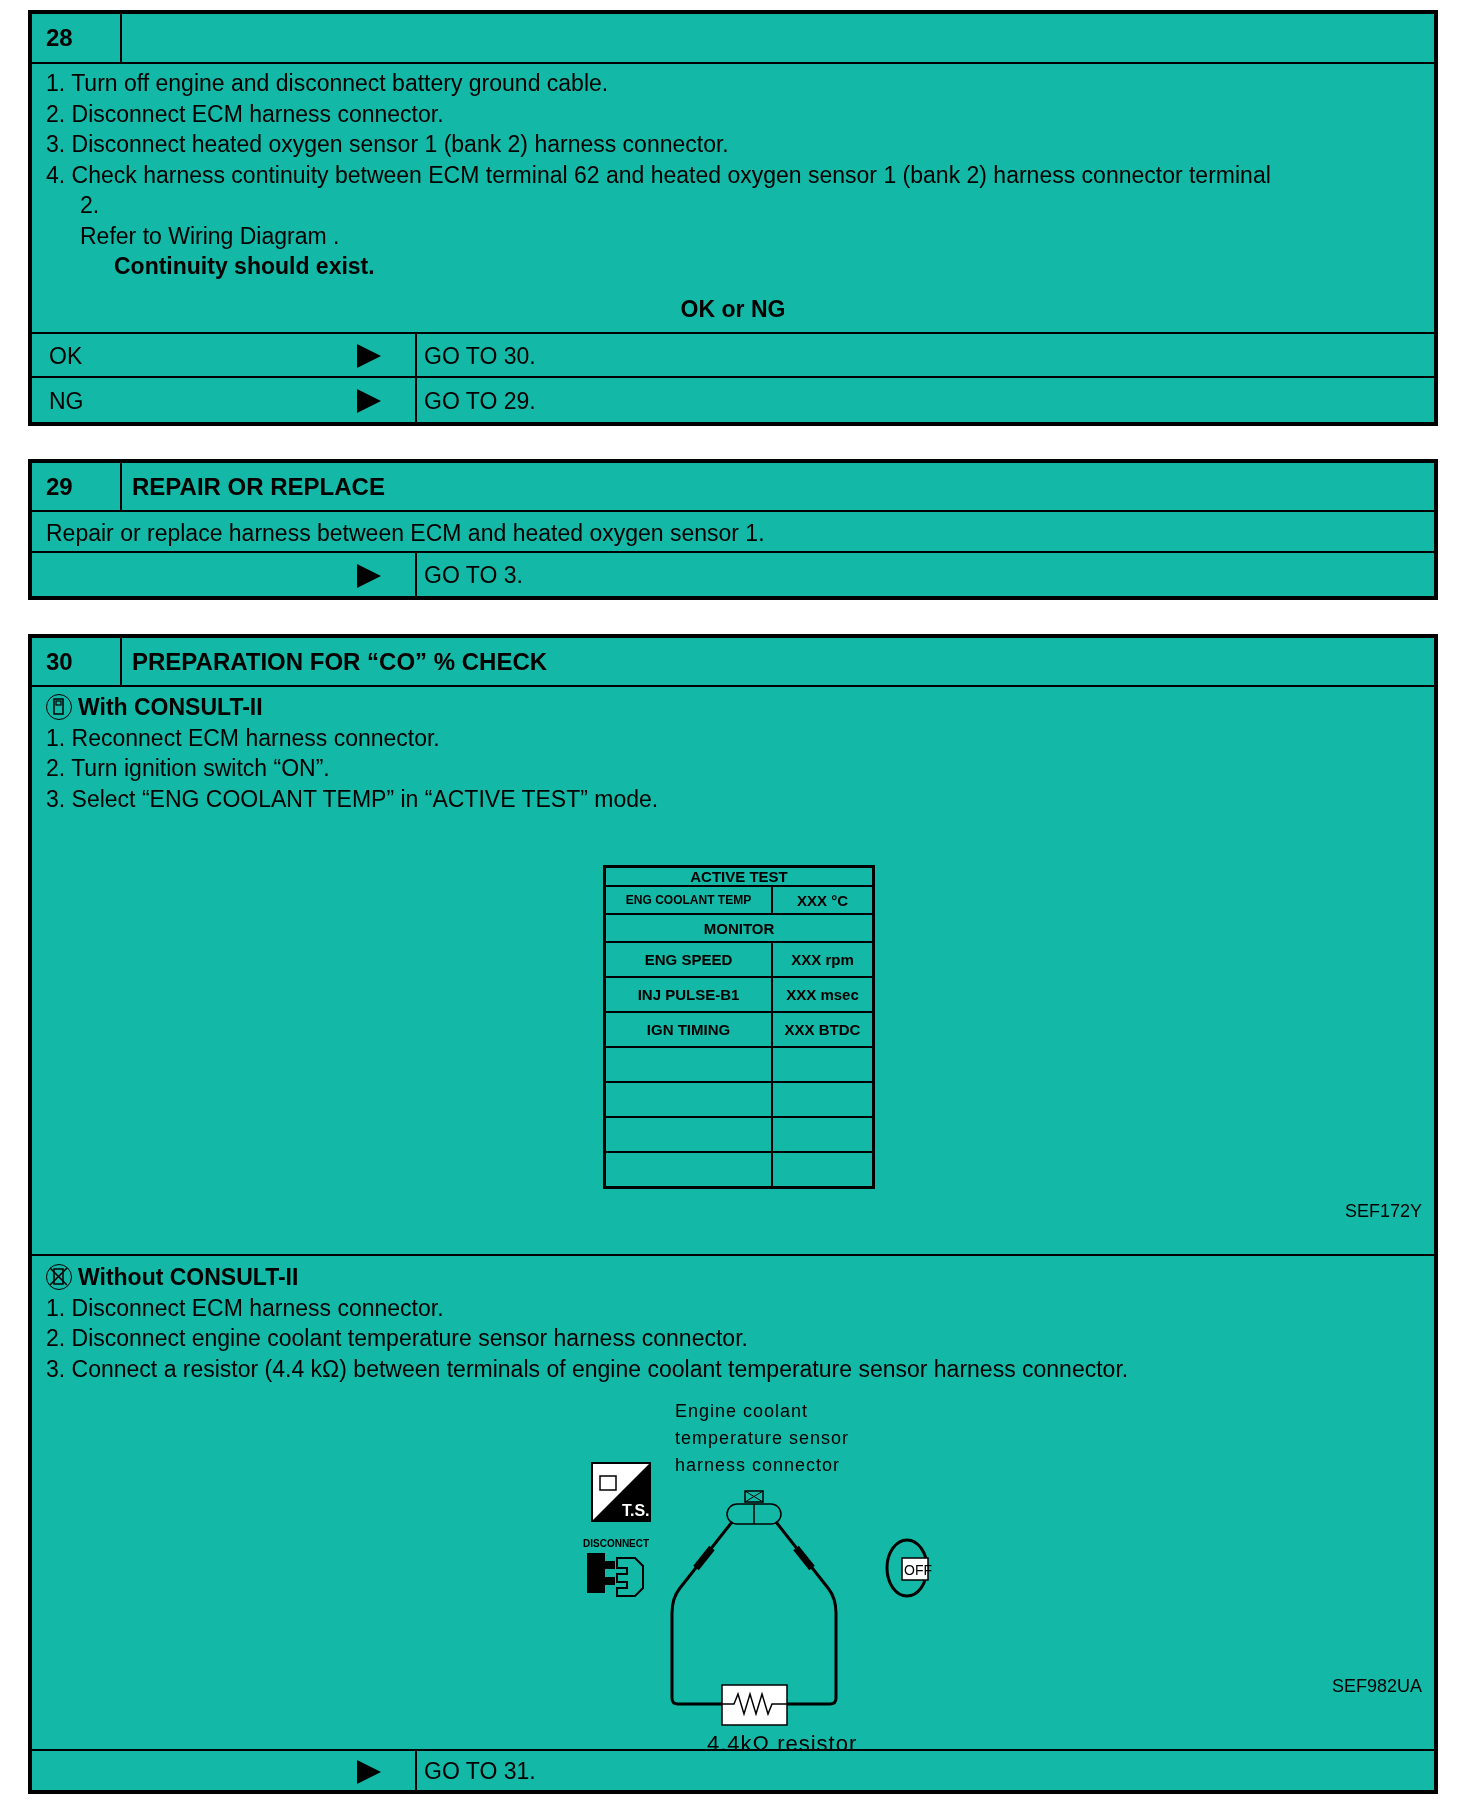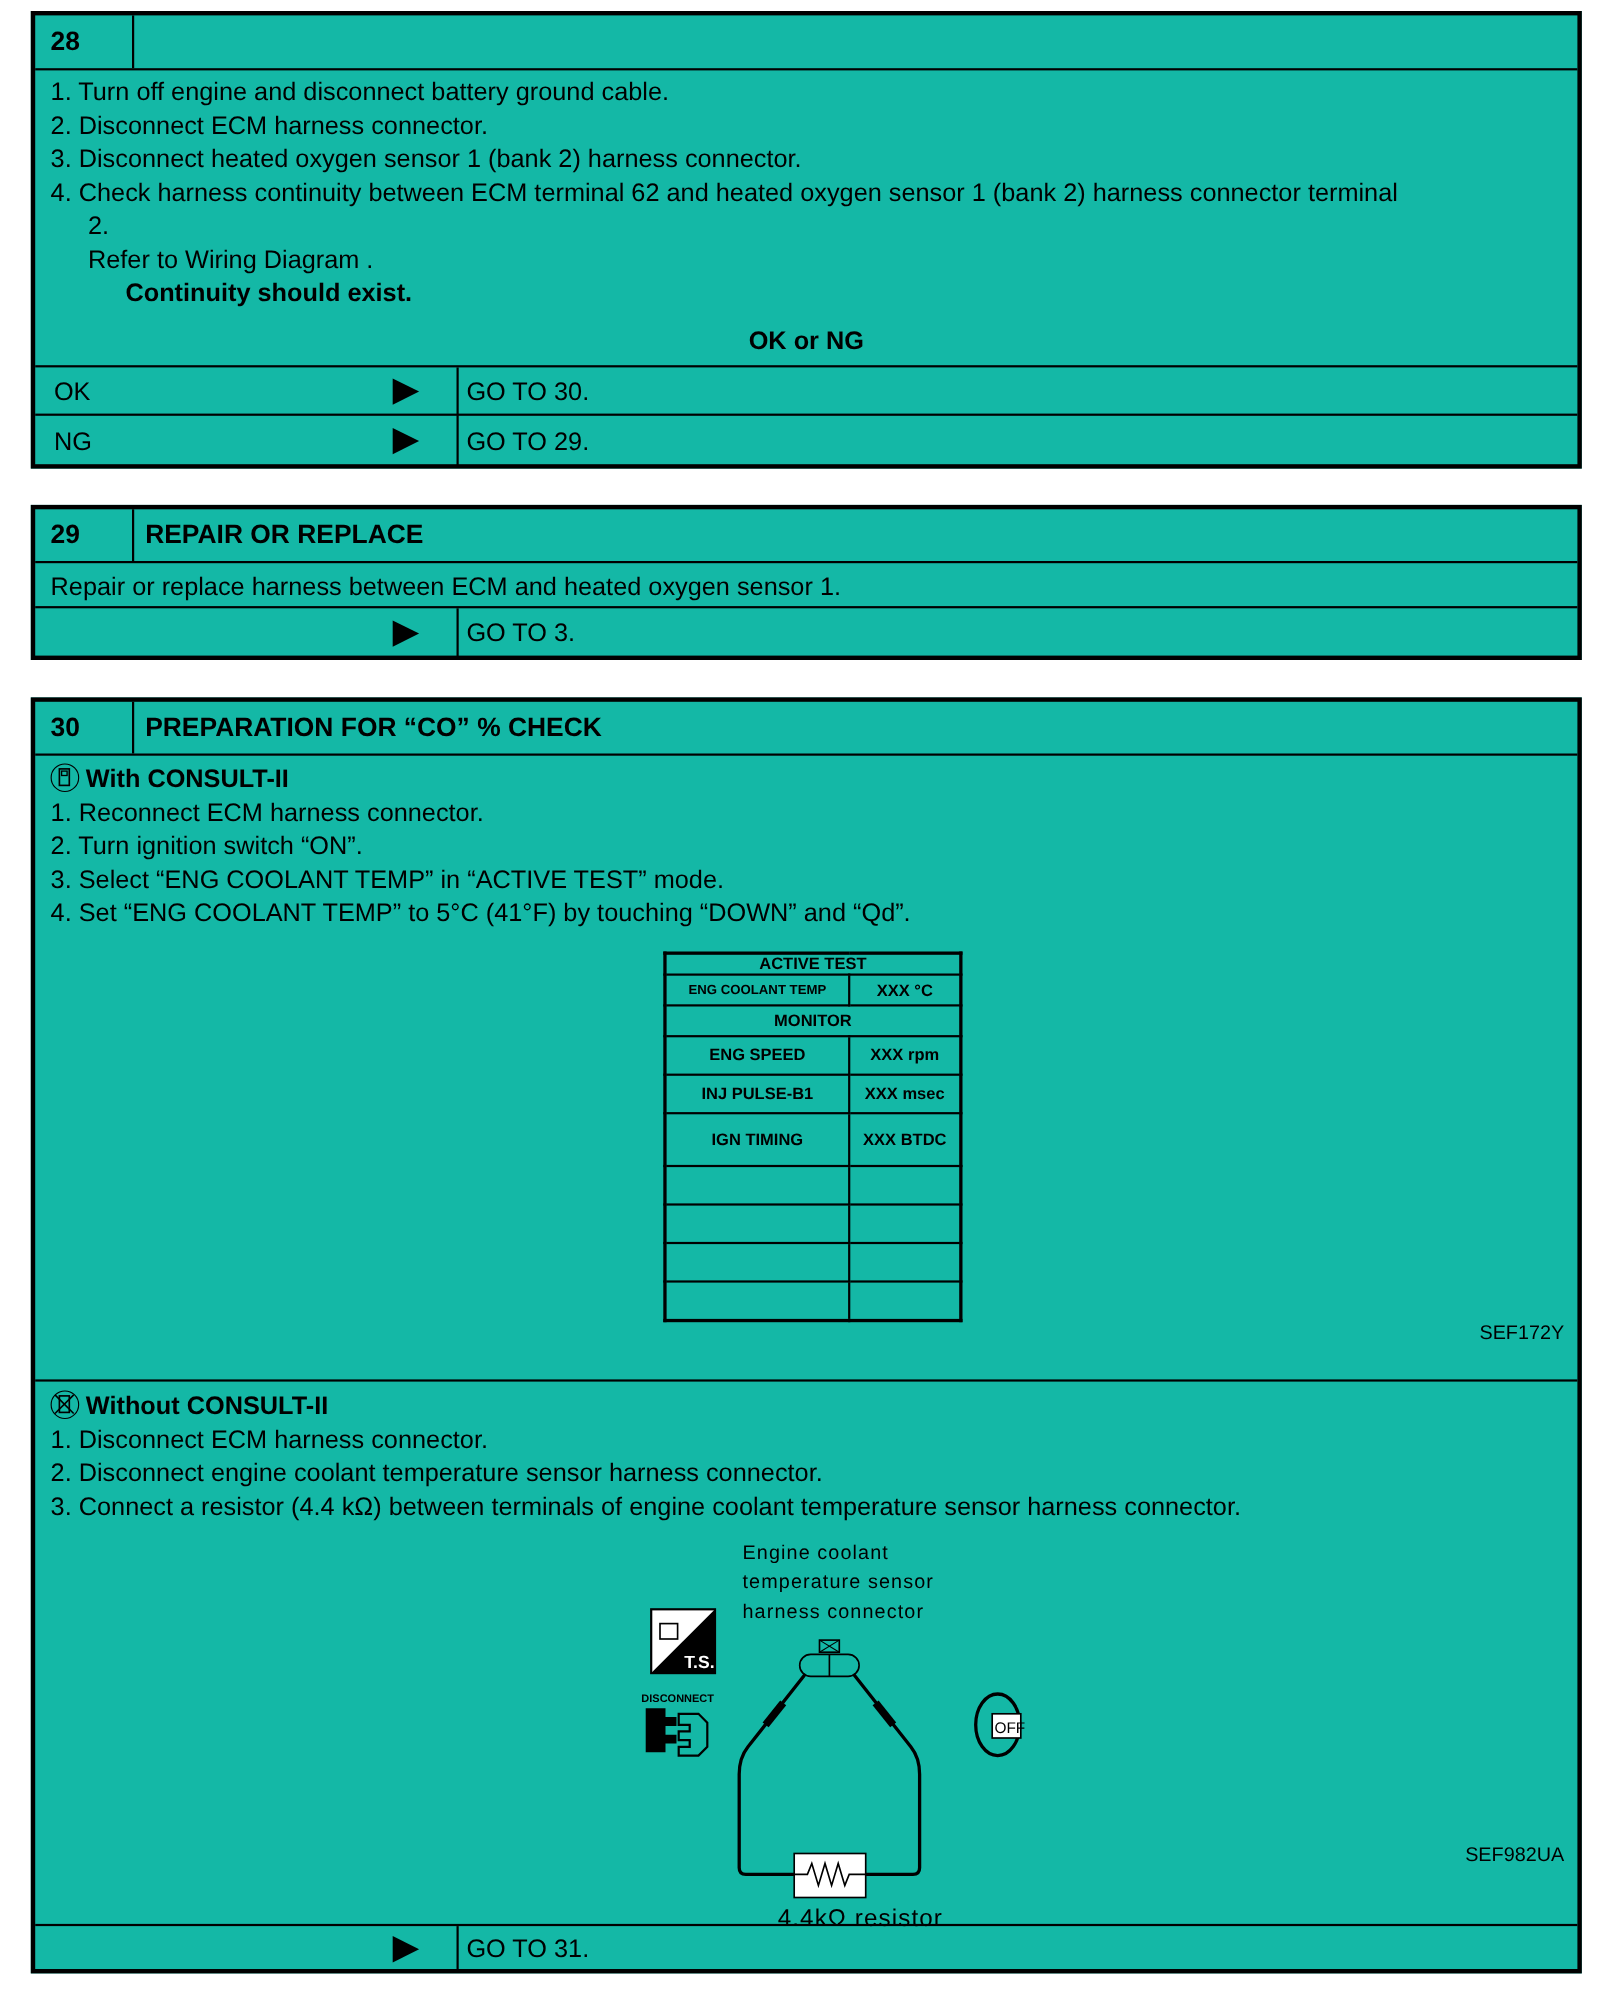--- a/index.html
+++ b/index.html
@@ -76,21 +76,20 @@
       <span class="icon-circ">
         <svg width="23" height="23" viewBox="0 0 23 23" style="position:absolute;left:0;top:0;">
             <rect x="7" y="4" width="9" height="15" fill="none" stroke="#000" stroke-width="1.5"></rect>
             <rect x="9" y="6" width="5" height="4" fill="none" stroke="#000" stroke-width="1.2"></rect>
           </svg>
       </span><span>With CONSULT-II</span>
     </div>
     <div>1.  Reconnect ECM harness connector.</div>
     <div>2.  Turn ignition switch “ON”.</div>
     <div>3.  Select “ENG COOLANT TEMP” in “ACTIVE TEST” mode.</div>
-    <div>4.  Set “ENG COOLANT TEMP” to 5°C (41°F) by touching “DOWN” and “Qd”.</div>
   </div>
 
   <table class="at" style="left:571px;top:227px;width:272px;">
     <tbody>
         <tr style="height:16px;border-radius:10px;">
           <td colspan="2">ACTIVE TEST</td>
         </tr>
     <tr style="height:28px;">
           <td style="font-size:12px;width:165px;">ENG COOLANT TEMP</td>
           <td>XXX °C</td>
@@ -99,21 +98,21 @@
           <td colspan="2">MONITOR</td>
         </tr>
     <tr style="height:35px;">
           <td>ENG SPEED</td>
           <td>XXX rpm</td>
         </tr>
     <tr style="height:35px;">
           <td>INJ PULSE-B1</td>
           <td>XXX msec</td>
         </tr>
-    <tr style="height:48px;">
+    <tr style="height:35px;">
           <td>IGN TIMING</td>
           <td>XXX BTDC</td>
         </tr>
     <tr style="height:35px;">
           <td></td>
           <td></td>
         </tr>
     <tr style="height:35px;">
           <td></td>
           <td></td>

